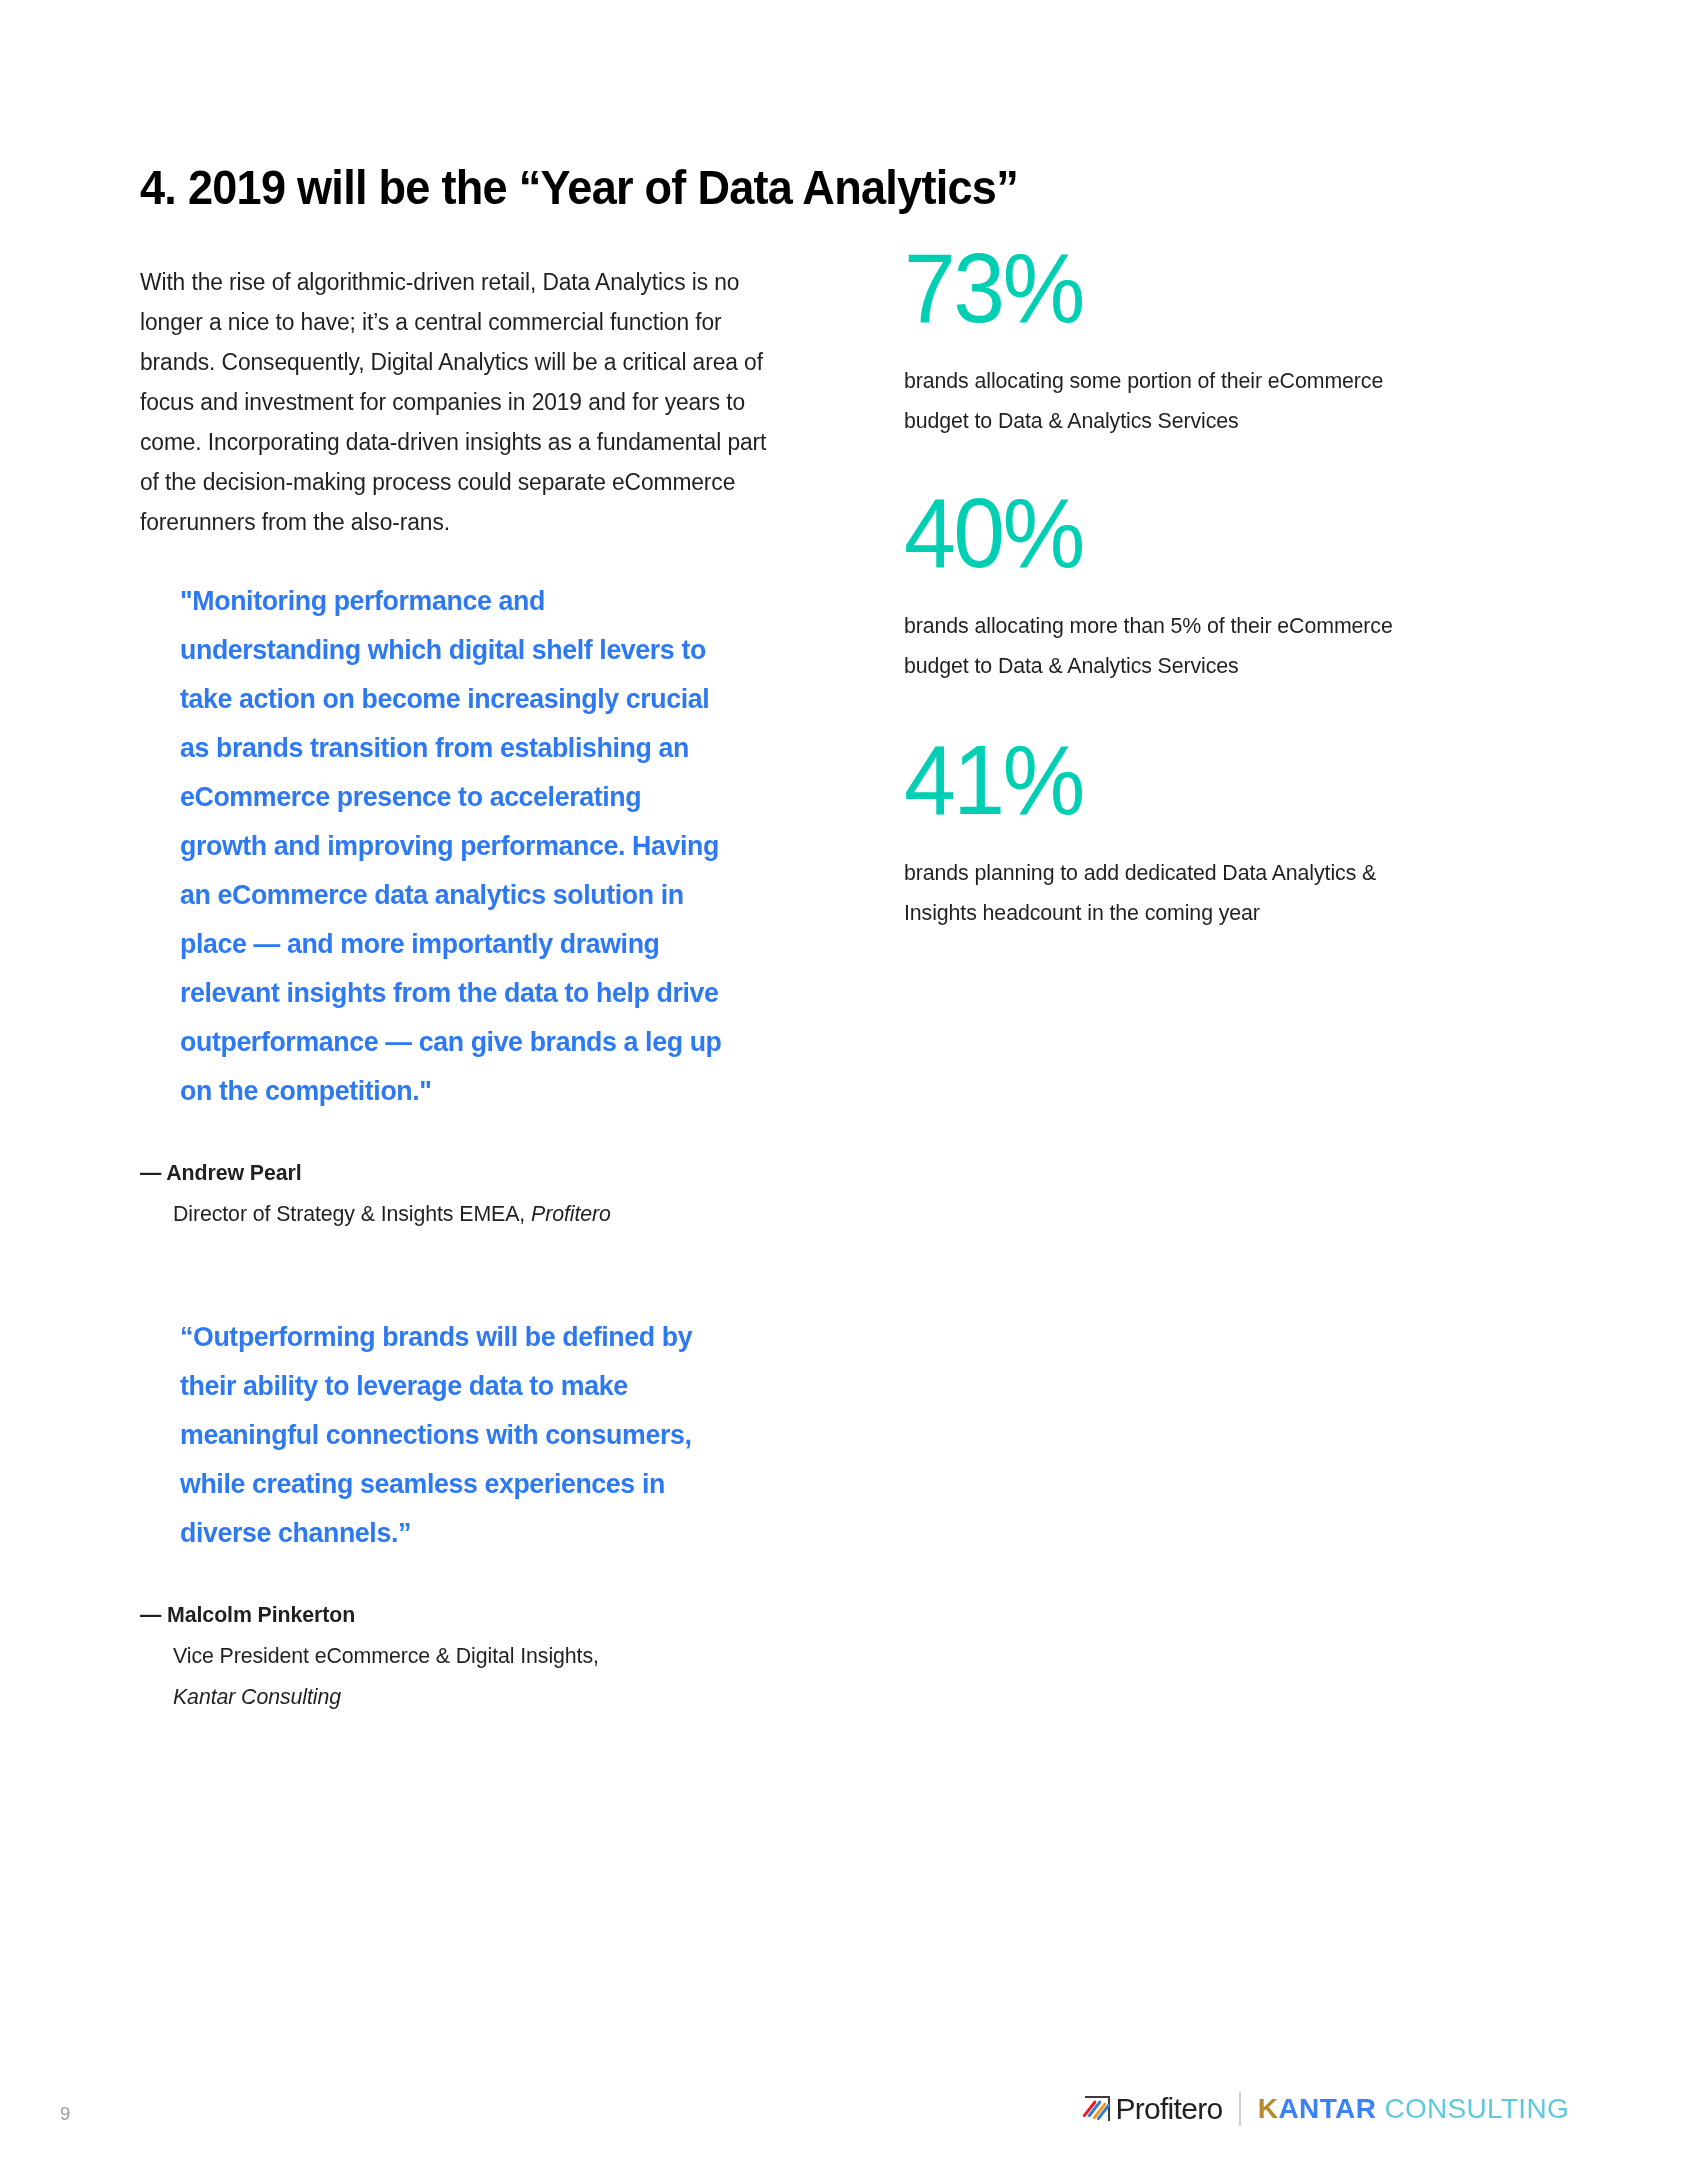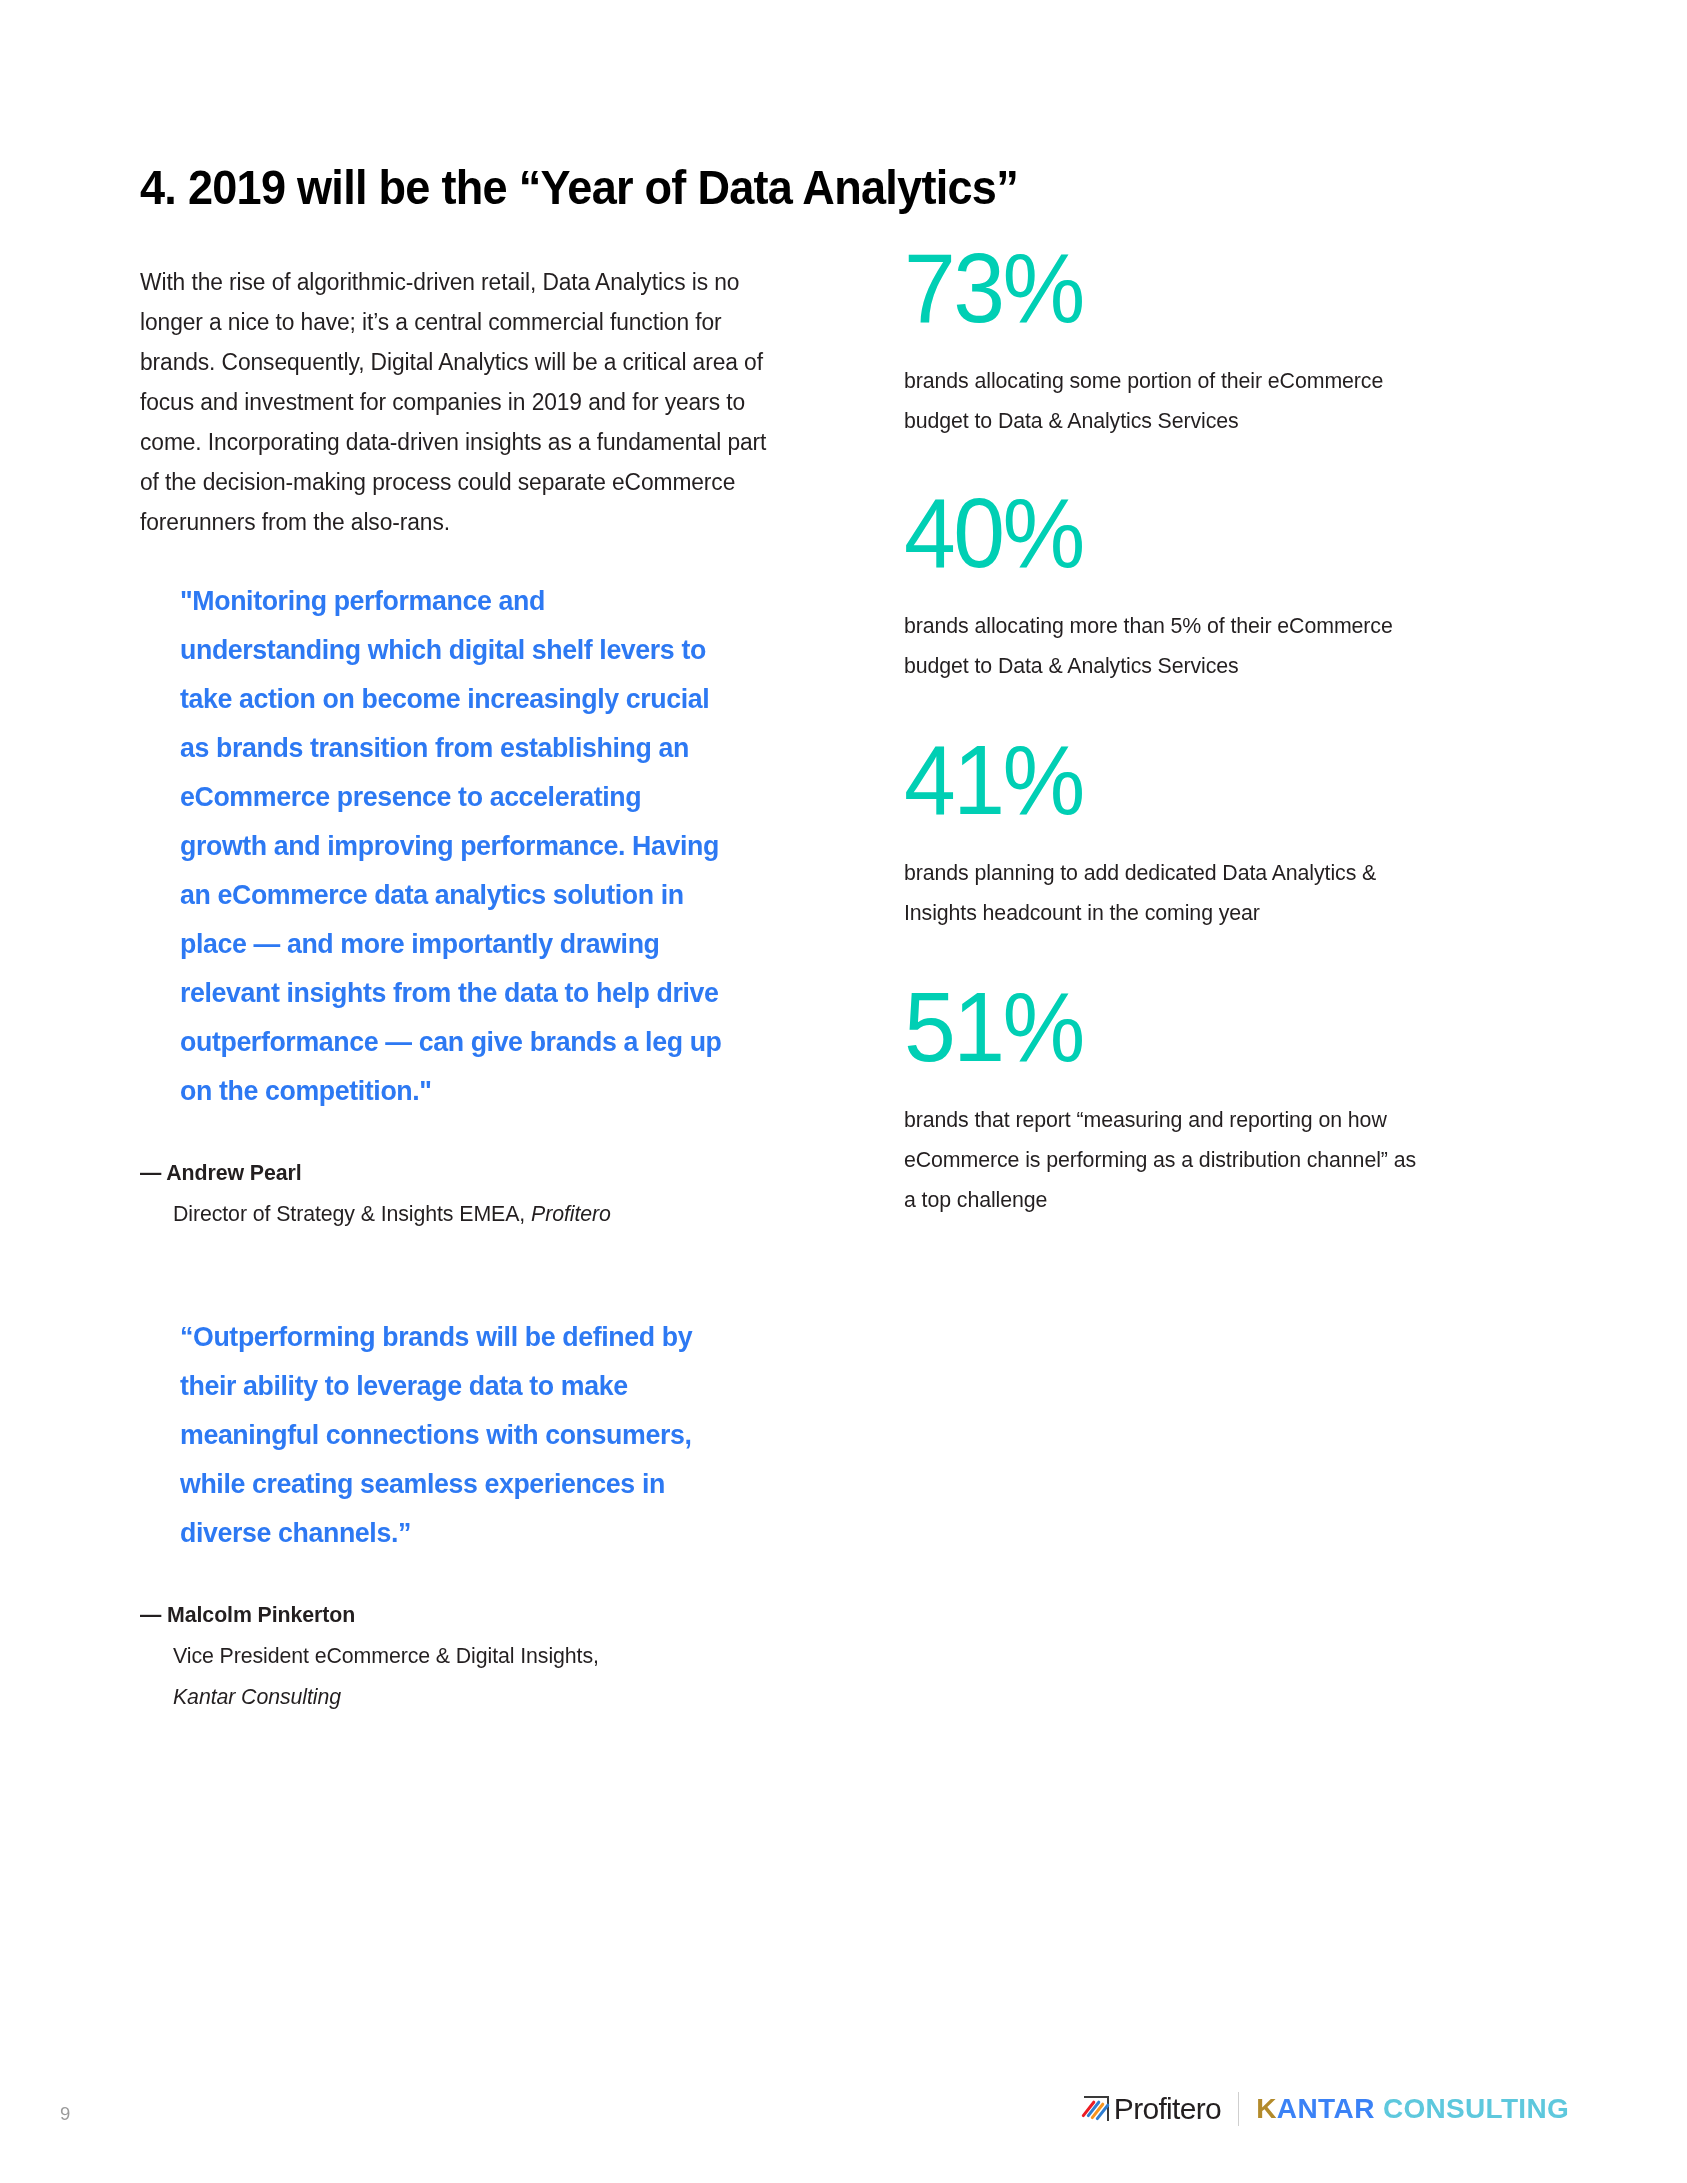--- a/index.html
+++ b/index.html
@@ -214,21 +214,21 @@
   }
   .kantar-word {
     font-weight: 700;
     color: #3b82f6;
   }
   .kantar-k-accent {
     color: #b38b2b;
     font-weight: 700;
   }
   .consulting-word {
-    font-weight: 700;
+    font-weight: 400;
     color: #5ec8dd;
     letter-spacing: 0.3px;
   }
 </style>
 </head>
 <body>
 
 <div class="page">
 
   <h1 class="page-title">4. 2019 will be the “Year of Data Analytics”</h1>
@@ -268,24 +268,20 @@
       <div class="stat s2">
         <div class="stat-number">40%</div>
         <div class="stat-caption">brands allocating more than 5% of their eCommerce budget to Data &amp; Analytics Services</div>
       </div>
 
       <div class="stat s3">
         <div class="stat-number">41%</div>
         <div class="stat-caption">brands planning to add dedicated Data Analytics &amp; Insights headcount in the coming year</div>
       </div>
 
-      <div class="stat s4">
-        <div class="stat-number">51%</div>
-        <div class="stat-caption">brands that report “measuring and reporting on how eCommerce is performing as a distribution channel” as a top challenge</div>
-      </div>
 
     </div>
   </div>
 
   <div class="footer">
     <div class="page-number">9</div>
 
     <div class="logos">
 
       <div class="profitero-logo">

